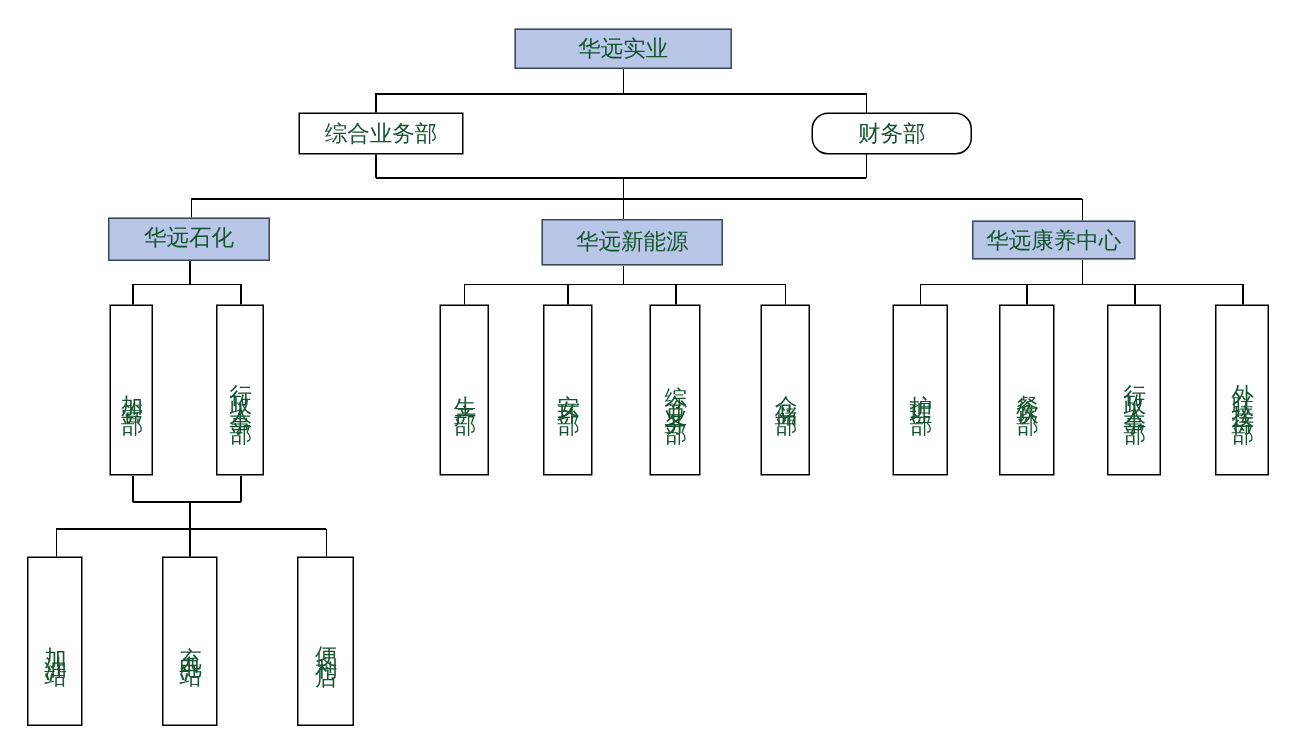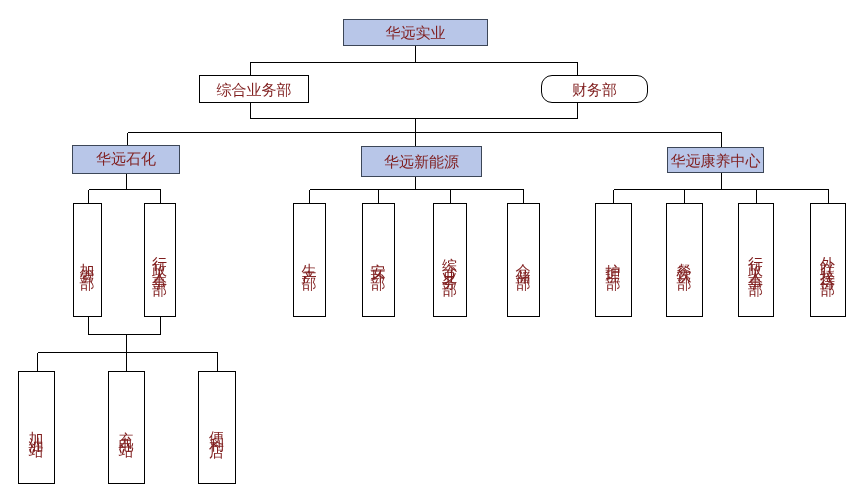--- a/index.html
+++ b/index.html
@@ -22,21 +22,21 @@
   }
   .box {
     position: absolute;
     box-sizing: border-box;
     background: #ffffff;
     border: 1px solid #000000;
     display: flex;
     align-items: center;
     justify-content: center;
     font-size: 15px;
-    color: #7f1d1d;
+    color: #14532d;
     line-height: 1;
     white-space: nowrap;
   }
   .box.blue {
     background: #b8c6e8;
     border: 1px solid #3c4657;
   }
   .box.vertical span {
     writing-mode: vertical-rl;
     text-orientation: upright;
@@ -102,21 +102,21 @@
   <div class="box" style="left:541px; top:75px; width:107px; height:28px;border-radius:11px;">
     <span>财务部</span>
   </div>
 
   <div class="box blue" style="left:72px; top:145px; width:108px; height:29px;font-family:Liberation Serif, serif;">
     <span>华远石化</span>
   </div>
   <div class="box blue" style="left:361px; top:146px; width:121px; height:31px;">
     <span>华远新能源</span>
   </div>
-  <div class="box blue" style="left:667px; top:147px; width:97px; height:26px;">
+  <div class="box blue" style="left:648px; top:147px; width:109px; height:26px;">
     <span>华远康养中心</span>
   </div>
 
   <div class="box vertical" style="left:73px; top:203px; width:29px; height:114px;">
     <span>加管部</span>
   </div>
   <div class="box vertical" style="left:144px; top:203px; width:32px; height:114px;">
     <span>行政人事部</span>
   </div>
 

